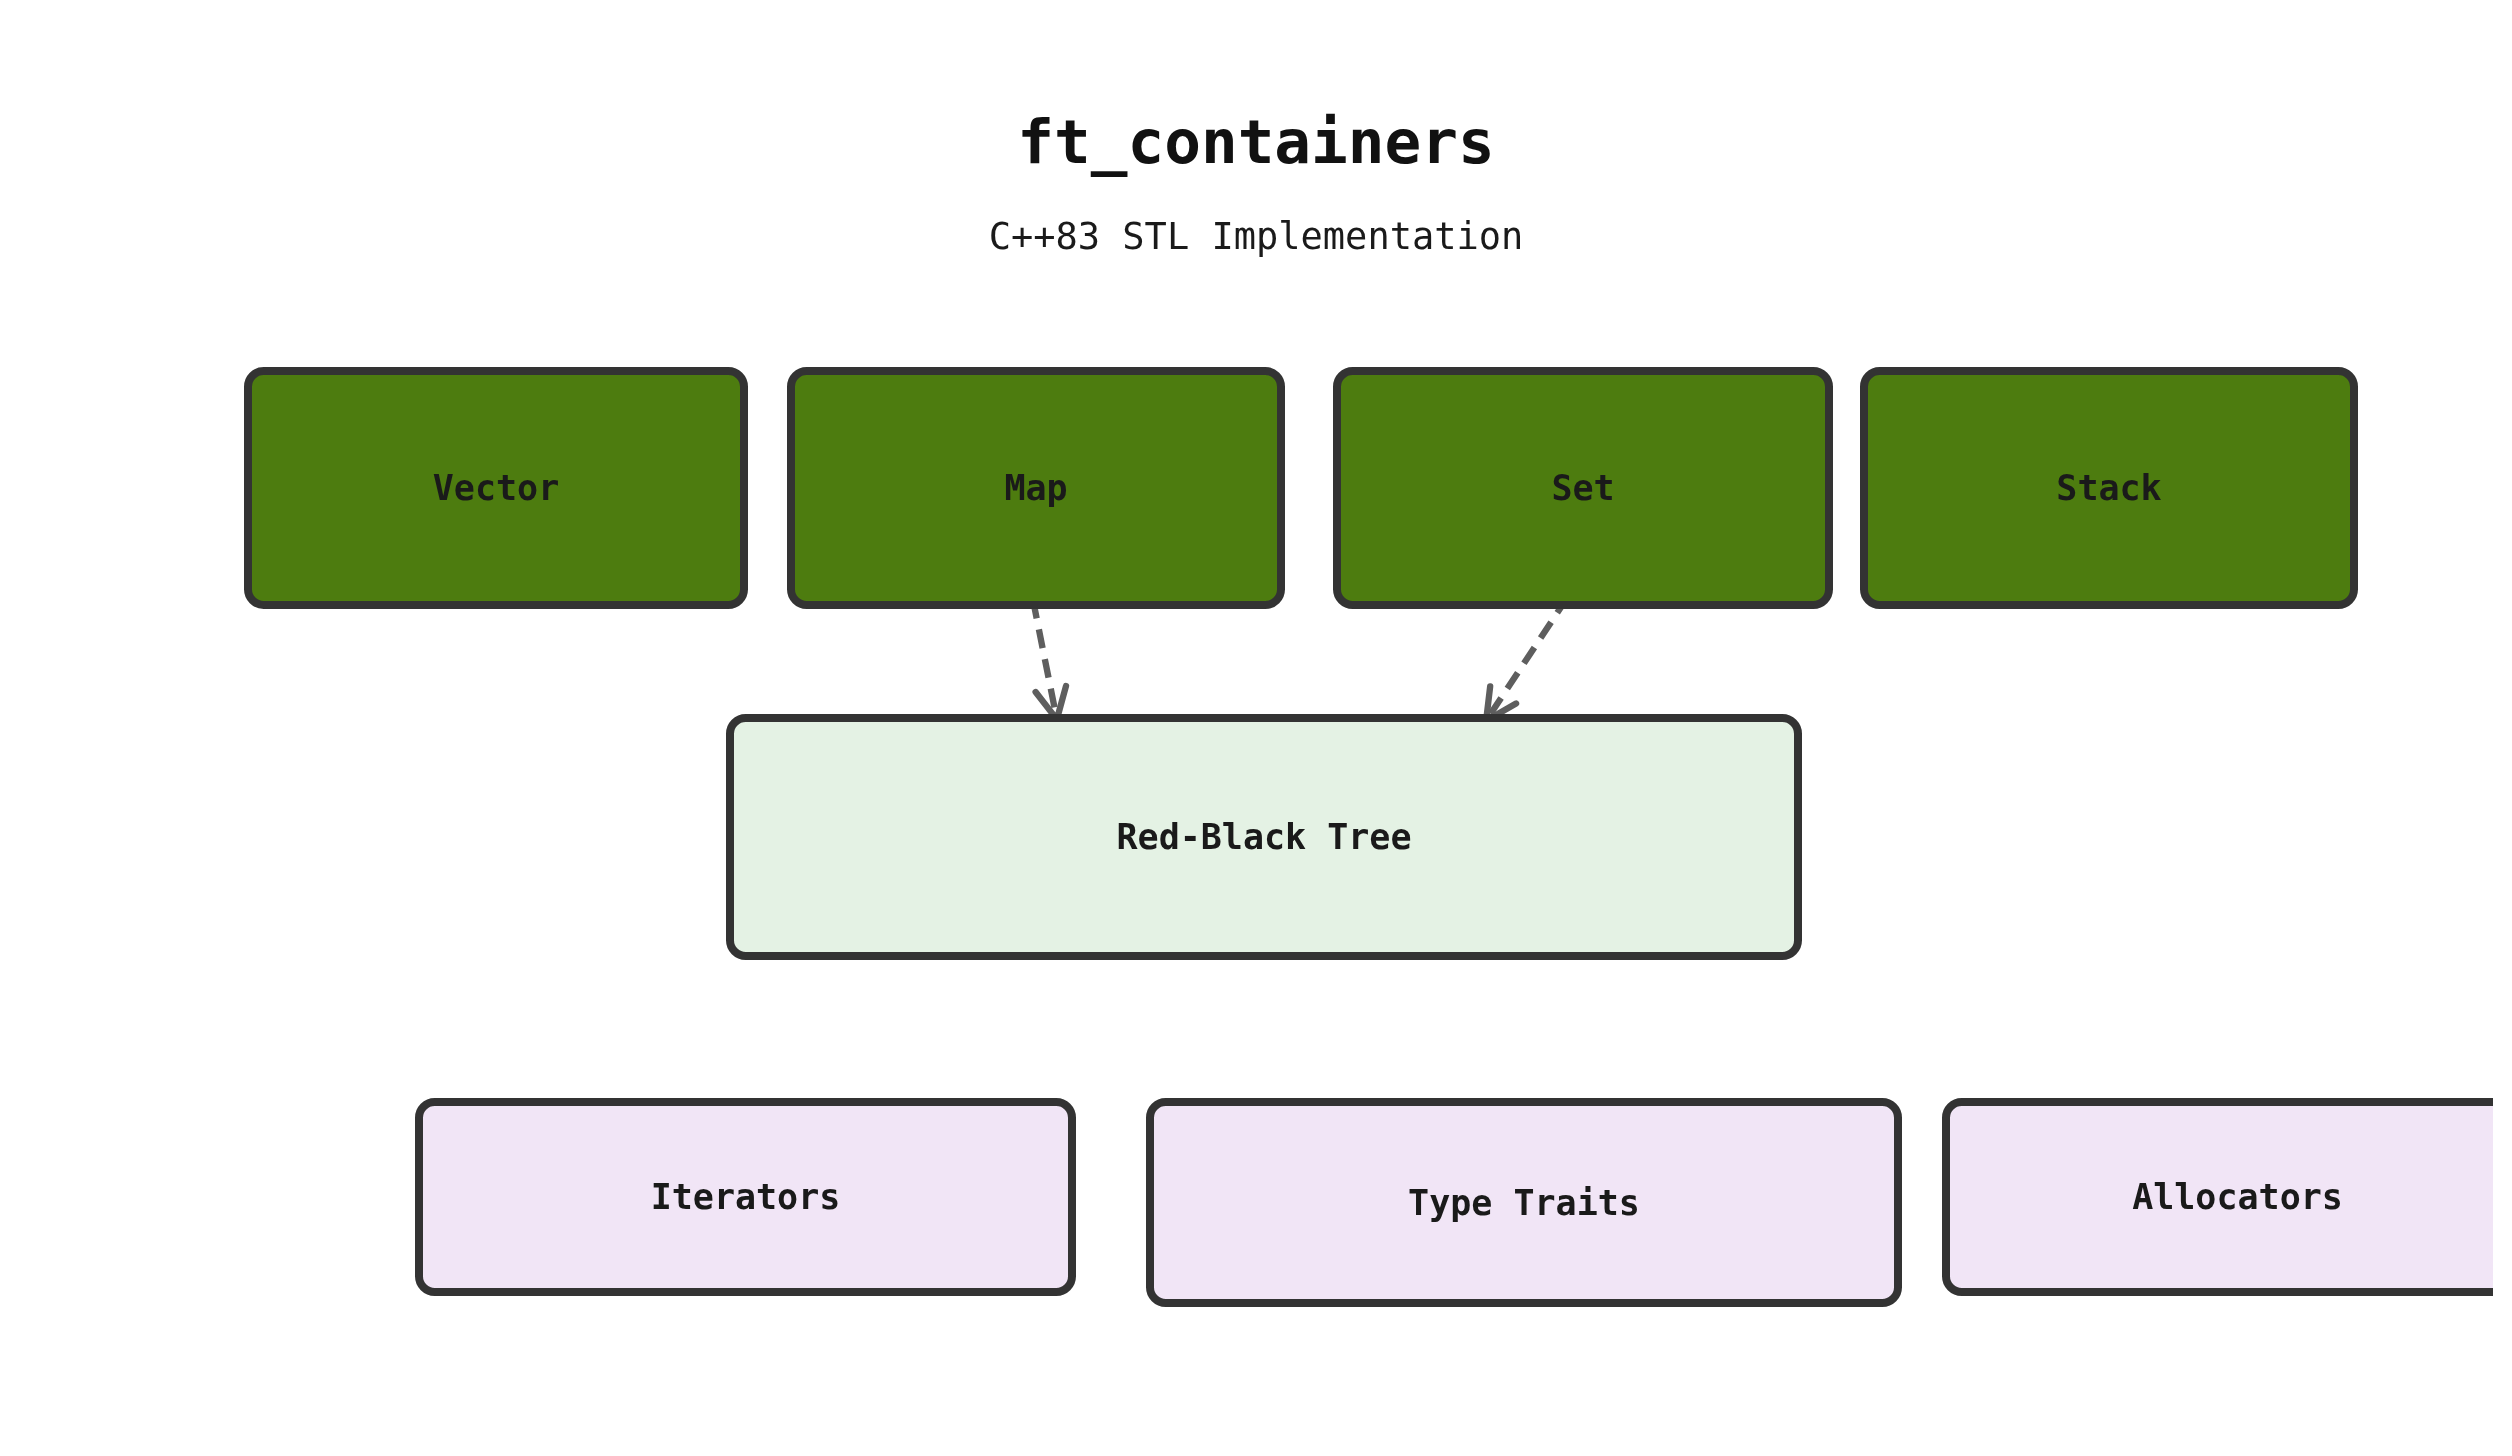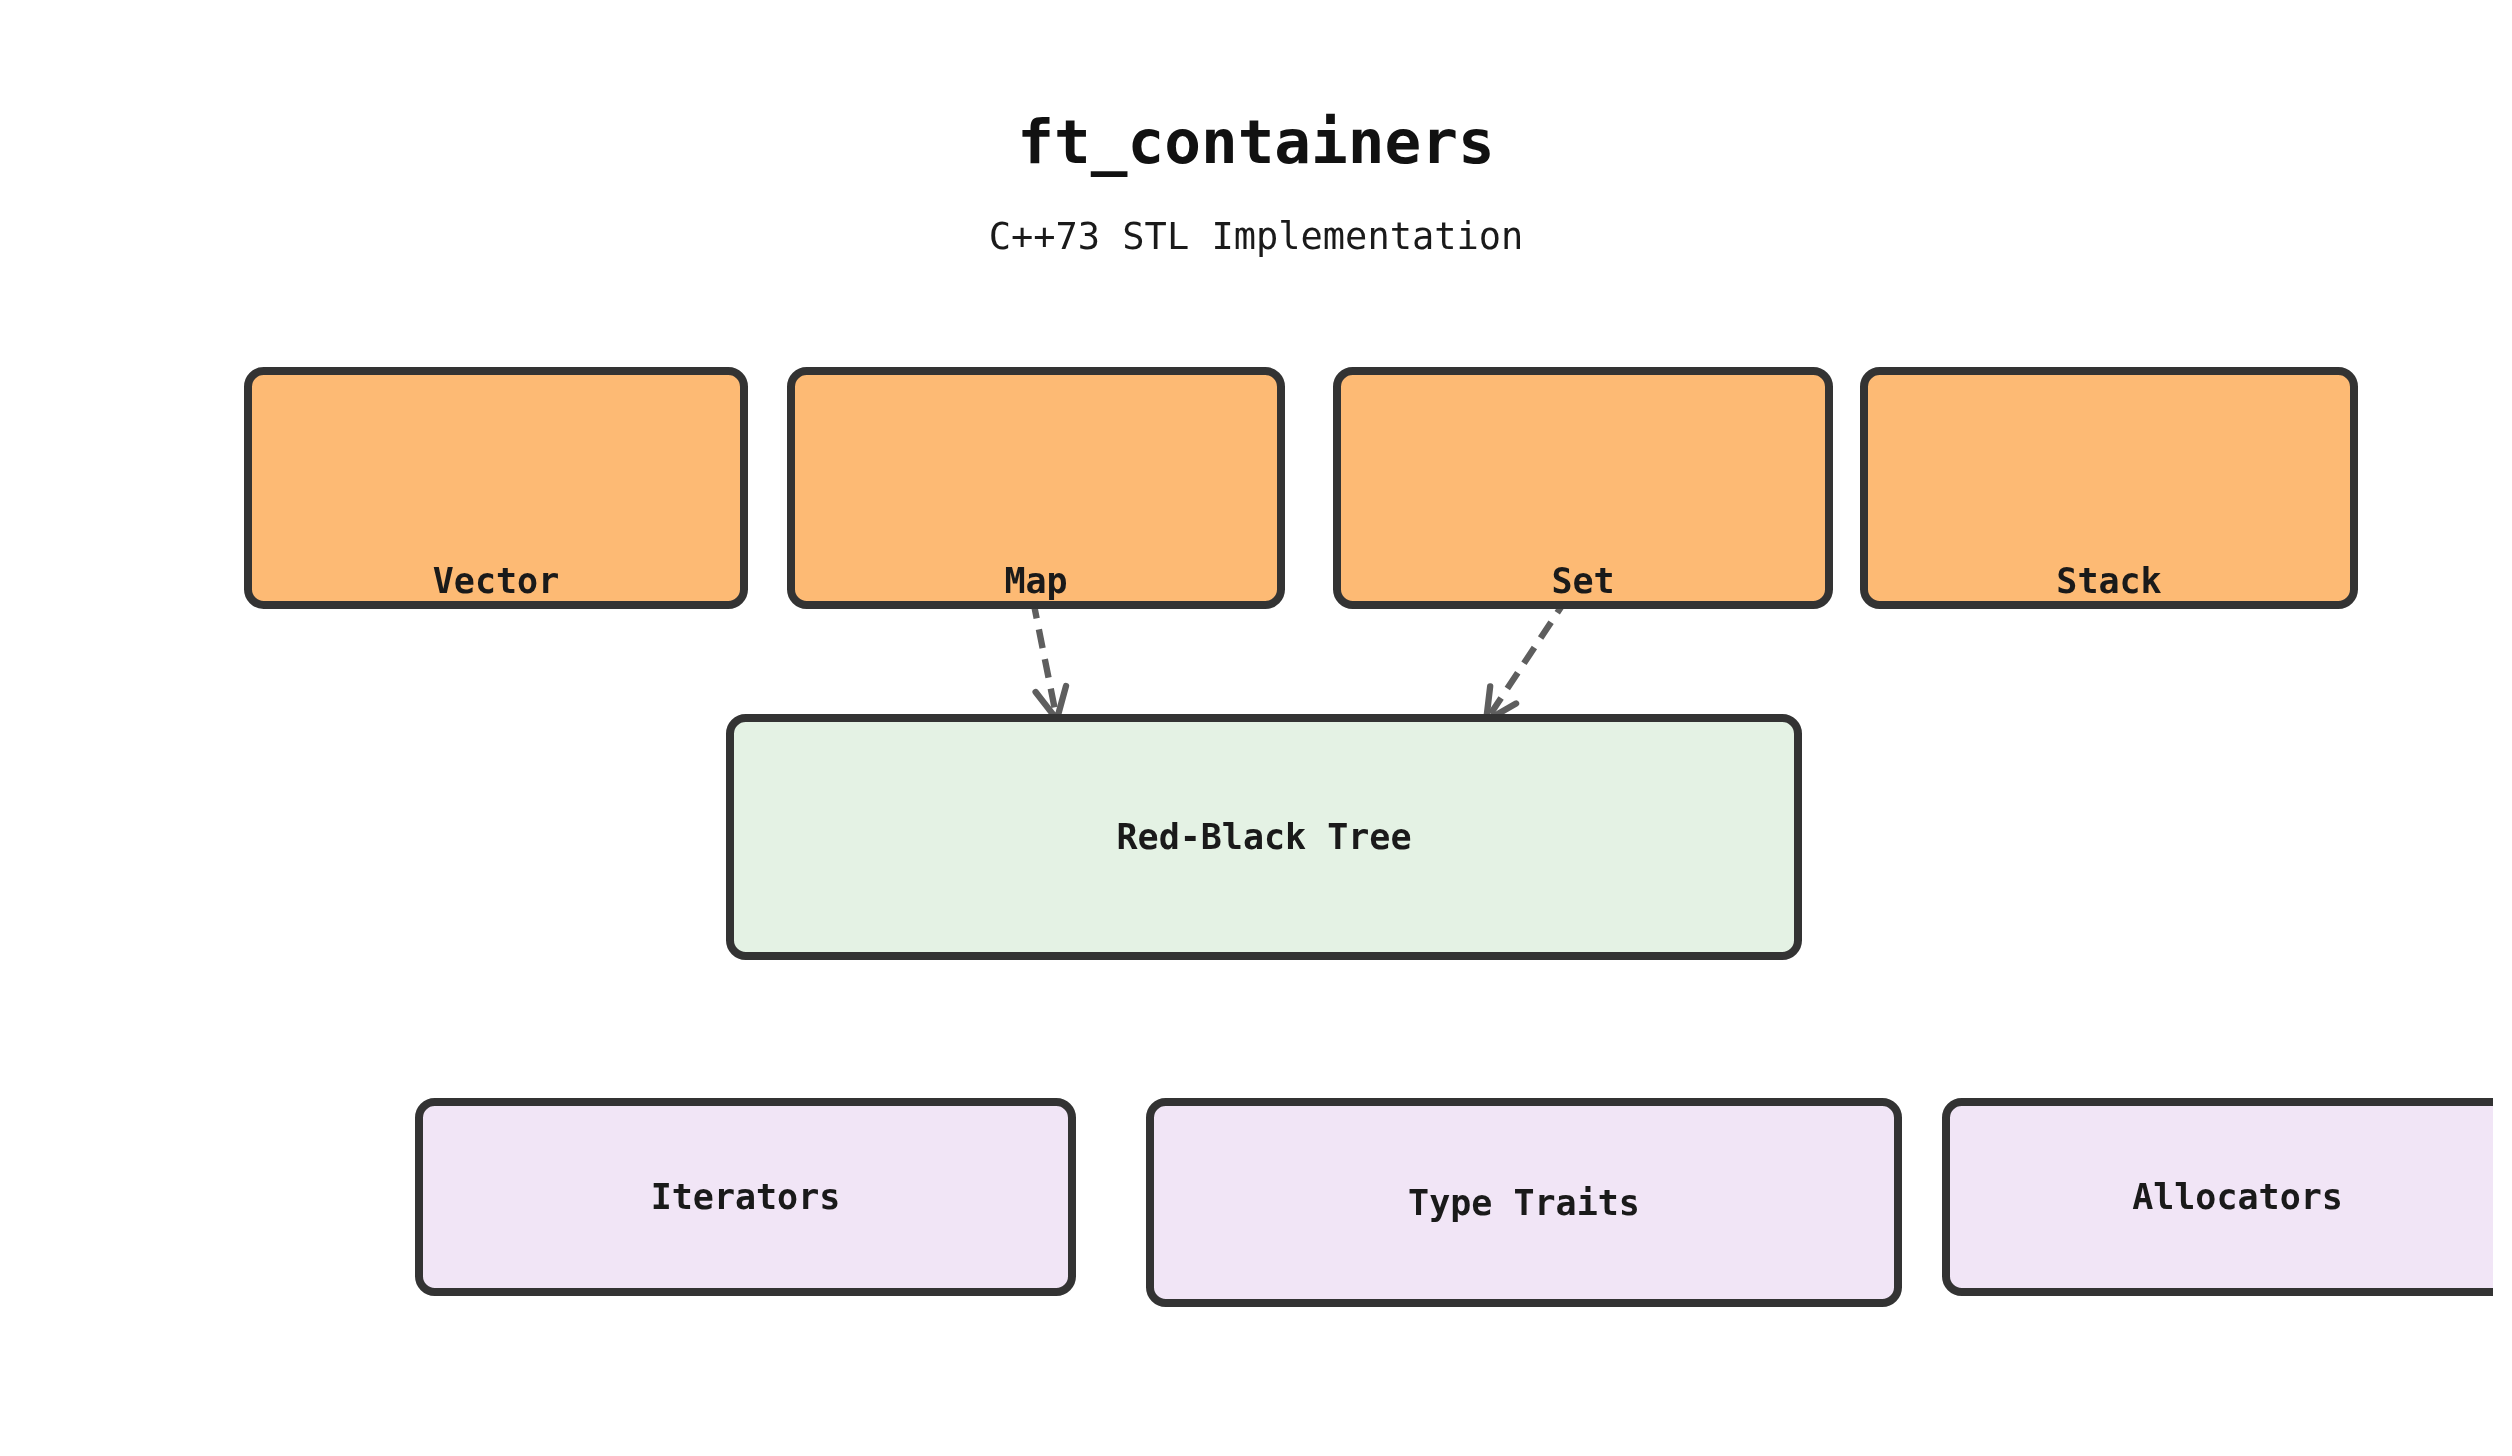--- a/index.html
+++ b/index.html
@@ -70,21 +70,21 @@
     display: flex;
     align-items: center;
     justify-content: center;
     font-size: 35px;
     font-weight: bold;
     font-family: "DejaVu Sans Mono", "Liberation Mono", monospace;
     color: #1a1a1a;
     text-align: center;
     white-space: nowrap;
   }
-  .node--container { background: #fdba74; align-items: flex-end; }
+  .node--container { background: #4d7c0f; }
   .node--core      { background: #e4f2e4; }
   .node--support   { background: #f1e5f6; }
 
   
   #node-vector  { left: 244px;  top: 367px;  width: 504px;  height: 242px; }
   #node-map     { left: 787px; top: 367px;  width: 498px;  height: 242px; }
   #node-set     { left: 1322px; top: 367px;  width: 500px;  height: 242px; margin-left: 11px; }
   #node-stack   { left: 1860px; top: 367px;  width: 498px;  height: 242px; }
 
   
@@ -93,21 +93,21 @@
   
   #node-iterators  { left: 415px;  top: 1098px; width: 661px;  height: 198px; }
   #node-typetraits { left: 1146px; top: 1098px; width: 756px; height: 209px; }
   
   #node-allocators { left: 1942px; top: 1098px; width: 591px;  height: 198px; }
 </style>
 </head>
 <body>
 
 <div class="title">ft_containers</div>
-<div class="subtitle">C++73 STL Implementation</div>
+<div class="subtitle">C++83 STL Implementation</div>
 
 <div class="diagram-clip">
 
   <svg class="edges" viewBox="0 0 3570 2070">
     <g stroke="#5e5e5e" stroke-width="9" fill="none">
       <line x1="1468" y1="852" x2="1502" y2="1022" stroke-dasharray="27 16"></line>
       <path d="M 1471.8 983.2 L 1502 1022 L 1515 974.6" stroke-linecap="round" stroke-linejoin="round"></path>
     </g>
     <g stroke="#5e5e5e" stroke-width="9" fill="none">
       <line x1="2228" y1="848" x2="2112" y2="1024" stroke-dasharray="27 16"></line>

